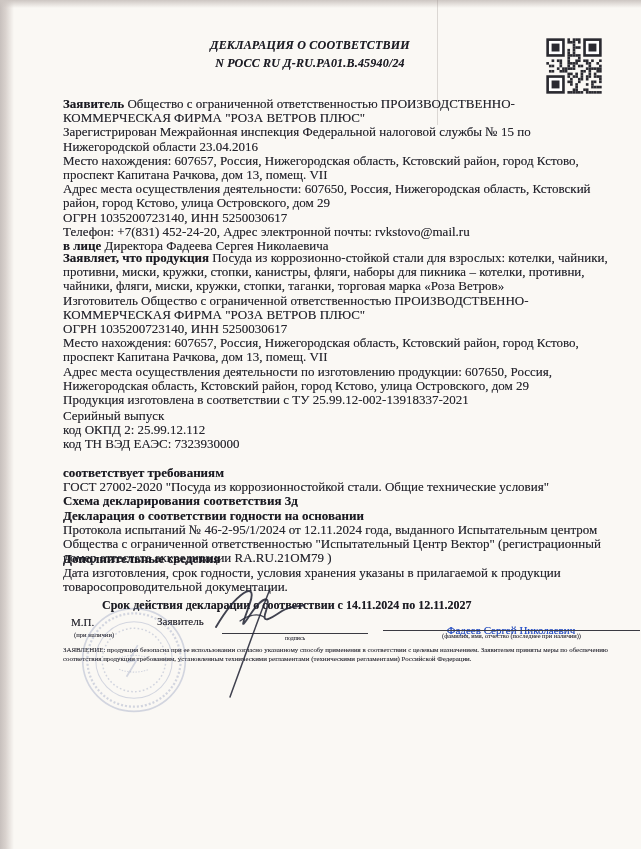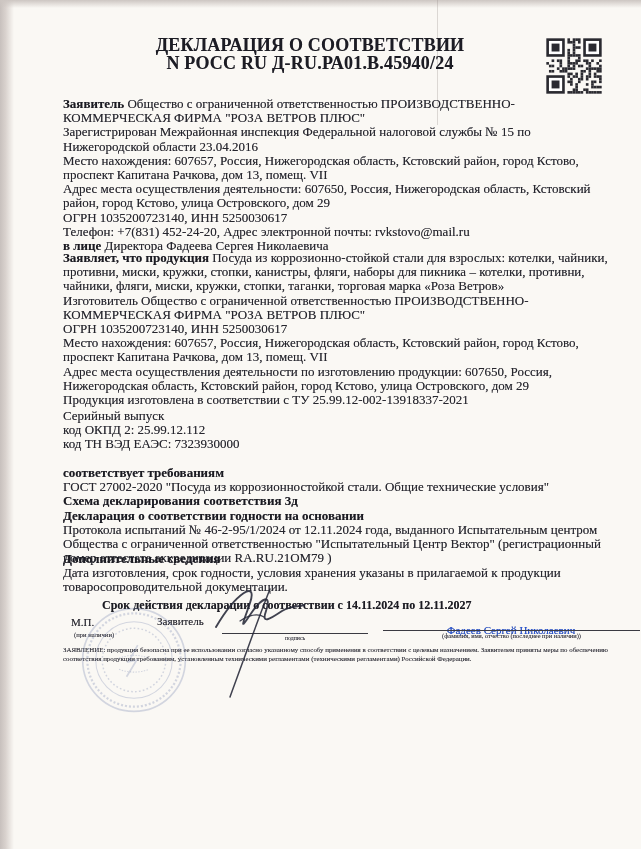--- a/index.html
+++ b/index.html
@@ -5,21 +5,21 @@
   html,body{margin:0;padding:0;}
   body{background:#efece8;font-family:"Liberation Serif", serif;}
   .page{position:relative;width:641px;height:849px;background:#faf8f4;overflow:hidden;
         color:#26262e;text-shadow:0 0 0.4px rgba(20,20,30,0.45);}
   .edge-left{position:absolute;left:0;top:0;width:14px;height:100%;
         background:linear-gradient(90deg,#c7c0bd 0%,#d9d2ce 40%,rgba(217,210,206,0) 100%);}
   .edge-top{position:absolute;left:0;top:0;width:100%;height:8px;
         background:linear-gradient(180deg,#cdc6c2 0%,rgba(217,210,206,0) 100%);}
   .fold-line{position:absolute;left:437px;top:0;width:1px;height:125px;background:rgba(150,140,135,0.30);}
   .title-block{position:absolute;left:40px;top:36px;width:540px;text-align:center;
-        font-weight:bold;font-size:18px;line-height:18px;letter-spacing:0.2px;color:#1c1c24;}
+        font-weight:bold;font-size:12px;line-height:18px;letter-spacing:0.2px;color:#1c1c24;font-style:italic;}
   .qr{position:absolute;left:545px;top:37px;width:58px;height:58px;}
   .block{position:absolute;left:63px;width:552px;font-size:13px;line-height:14.2px;}
   .block p{margin:0;}
   b{color:#1b1b22;}
   .b-applicant{top:97px;}
   .b-product{top:251px;}
   .b-codes{top:409px;}
   .b-compliance{top:452px;margin-top:14px;}
   .b-additional{top:552px;}
   .b-validity{top:598px;font-weight:bold;font-size:12px;color:#1b1b22;margin-left:39px;}

